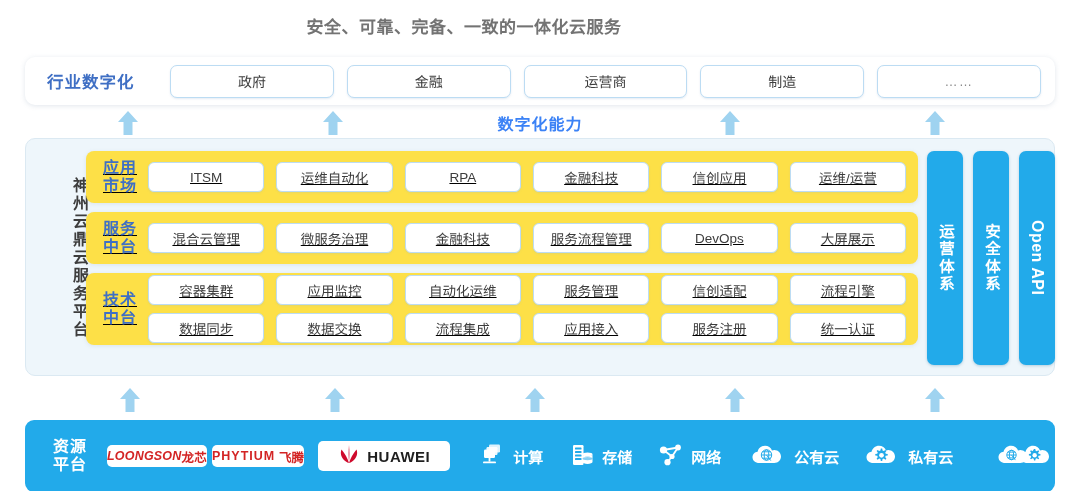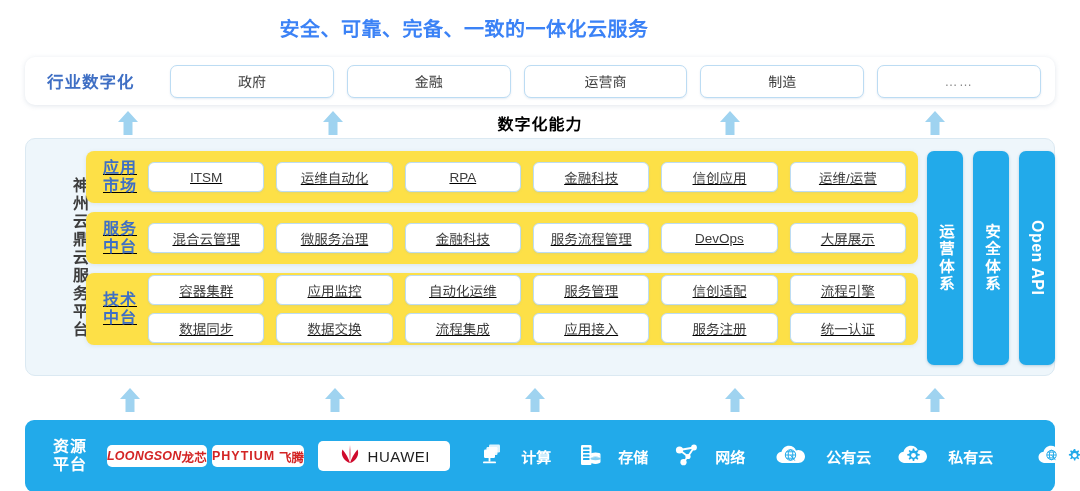--- a/index.html
+++ b/index.html
@@ -9,21 +9,21 @@
     background: #ffffff;
     font-family: "Liberation Sans", "DejaVu Sans", sans-serif;
     overflow: hidden;
   }
   #root { position: relative; width: 1080px; height: 491px; }
 
   
   .main-title {
     position: absolute; left: 0; top: 13px; width: 928px;
     text-align: center;
-    font-size: 20px; font-weight: bold; color: #3b82f6;
+    font-size: 17px; font-weight: bold; color: #737373;
     letter-spacing: 0.5px;
   }
 
   
   .card {
     position: absolute;
     background: #ffffff;
     border-radius: 10px;
     box-shadow: 0 1px 5px rgba(120,140,170,0.22);
   }
@@ -50,21 +50,21 @@
 
   
   .arrow {
     position: absolute; width: 22px; height: 26px;
   }
   .arrow svg { display:block; width: 22px; height: 26px; }
 
   
   #capability-label {
     position: absolute; left: 0; top: 111px; width: 1080px;
-    text-align: center; font-size: 16px; font-weight: bold; color: #000000;
+    text-align: center; font-size: 16px; font-weight: bold; color: #3b82f6;
     letter-spacing: 1px;
   }
 
   
   #platform-box {
     position: absolute; left: 25px; top: 138px; width: 1030px; height: 238px;
     background: #eef6fb;
     border: 1px solid #dbe9f2;
     border-radius: 10px;
   }
@@ -139,24 +139,24 @@
     font-size: 12.5px; font-weight: bold; color: #d32424;
     letter-spacing: 0.2px; white-space: nowrap;
   }
   .logo-pill .latin { font-style: italic; }
   .logo-pill.phytium .latin { font-style: normal; letter-spacing: 1px;}
   #huawei-pill {
     flex: 0 0 132px; height: 30px; margin-left: 14px;
     background: #fff; border-radius: 5px;
     display: flex; align-items: center; justify-content: center; gap: 7px;
   }
-  #huawei-pill .hw-text { font-size: 15px; font-weight: normal; color: #1f1f1f; letter-spacing: 0.5px;}
+  #huawei-pill .hw-text { font-size: 15px; font-weight: bold; color: #1f1f1f; letter-spacing: 0.5px;}
 
   .res-item {
-    display: flex; align-items: center; gap: 15px;
+    display: flex; align-items: center; gap: 7px;
     color: #ffffff; font-size: 15px; font-weight: bold;
     white-space: nowrap;
   }
   #res-compute { margin-left: 30px; }
   #res-storage { margin-left: 26px; }
   #res-network { margin-left: 26px; }
   #res-public  { margin-left: 30px; }
   #res-private { margin-left: 26px; }
   #res-hybrid  { margin-left: 44px; }
   .res-icon { display:block; }

